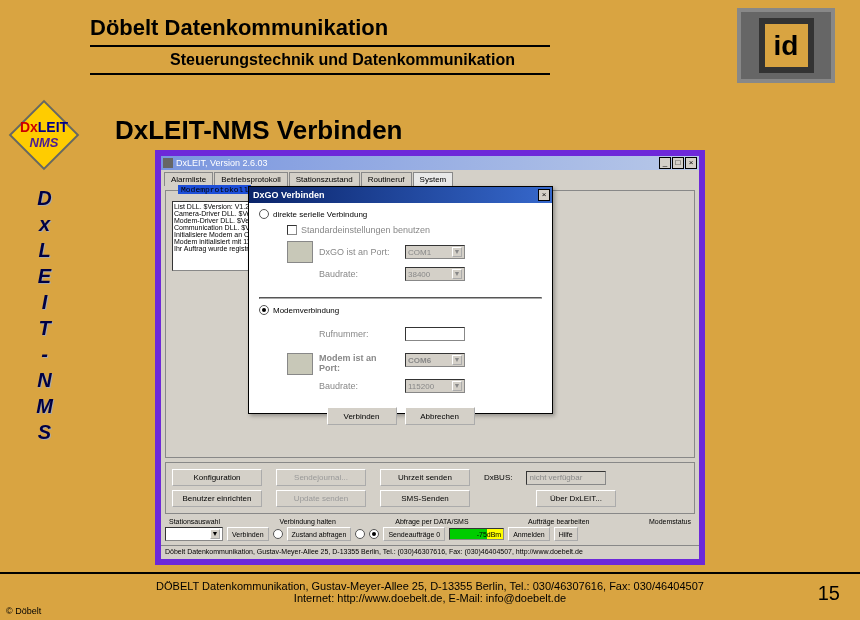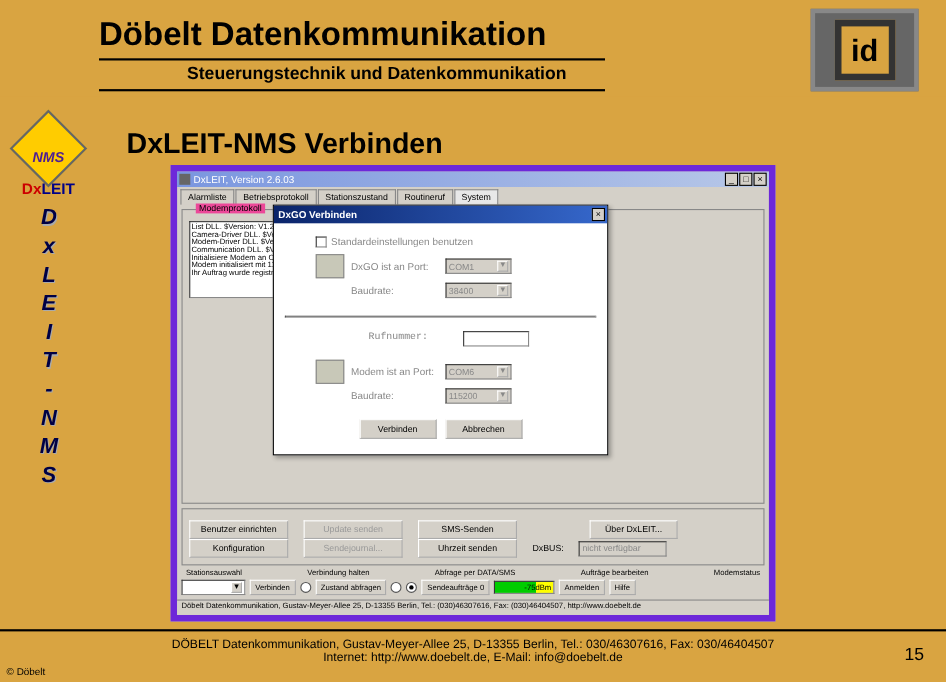--- a/index.html
+++ b/index.html
@@ -1,47 +1,47 @@
 <!DOCTYPE html>
 <html><head>
 <meta charset="utf-8">
 <style>
 * { box-sizing: border-box; margin: 0; padding: 0; }
 body { width: 860px; height: 620px; font-family: Arial, sans-serif; background: #d9a441; overflow: hidden; position: relative; }
 
 .header { background: #d9a441; padding: 15px 20px 5px 90px; }
-.header-title { font-size: 30px; font-weight: bold; color: #000; border-bottom: 2px solid #000; display: inline-block; width: 460px; padding-bottom: 4px; }
+.header-title { font-size: 22px; font-weight: bold; color: #000; border-bottom: 2px solid #000; display: inline-block; width: 460px; padding-bottom: 4px; }
 .header-sub { font-size: 16px; font-weight: bold; color: #000; margin-top: 4px; padding-left: 80px; border-bottom: 2px solid #000; width: 460px; padding-bottom: 4px;}
 
 .logo { position: absolute; right: 25px; top: 8px; width: 98px; height: 75px; background: #666; border: 4px solid #888; display: flex; align-items: center; justify-content: center; }
 .logo-inner { width: 55px; height: 55px; background: #d9a441; border: 6px solid #333; display: flex; align-items: center; justify-content: center; font-size: 28px; font-weight: bold; color: #000; }
 
 .sidebar { position: absolute; left: 2px; top: 105px; width: 85px; }
 .sidebar-logo { width: 76px; height: 60px; margin: 0 4px 15px 4px; position: relative; }
 .diamond { width: 50px; height: 50px; background: #ffcc00; transform: rotate(45deg); position: absolute; left: 13px; top: 5px; border: 2px solid #666; }
-.sidebar-logo-text { position: absolute; top: 14px; left: 0; width: 76px; text-align: center; font-size: 14px; font-weight: bold; margin-top: 44px; }
+.sidebar-logo-text { position: absolute; top: 14px; left: 0; width: 76px; text-align: center; font-size: 14px; font-weight: bold; }
 .sidebar-logo-text .dx { color: #c00; }
 .sidebar-logo-text .leit { color: #008; }
 .sidebar-logo-sub { position: absolute; top: 30px; left: 0; width: 76px; text-align: center; font-size: 13px; color: #4c1d95; font-weight: bold; font-style: italic; }
 .sidebar-letters { font-size: 20px; font-weight: bold; font-style: italic; color: #004; text-align: center; line-height: 26px; margin-top: 20px; text-shadow: 1px 1px 0 #aaa; }
 
 .content-title { position: absolute; left: 115px; top: 115px; font-size: 26px; font-weight: bold; color: #000; }
 
 .app-window { position: absolute; left: 155px; top: 150px; width: 550px; height: 415px; background: #d4d0c8; border: 6px solid #6d28d9; font-size: 9px; }
 .titlebar { height: 14px; background: linear-gradient(to right, #7a96df, #b8c8e8); display: flex; align-items: center; padding: 0 2px; }
 .titlebar-icon { width: 10px; height: 10px; background: #666; margin-right: 3px; }
 .titlebar-text { color: #fff; font-size: 9px; flex: 1; }
 .win-btn { width: 12px; height: 12px; background: #d4d0c8; border: 1px solid #000; margin-left: 1px; font-size: 8px; text-align: center; line-height: 10px;}
 
 .tabs { display: flex; padding: 2px 3px 0 3px; font-size: 8px; }
 .tab { padding: 2px 6px; border: 1px solid #888; background: #d4d0c8; margin-right: 1px; border-bottom: none; }
 .tab.active { background: #e8e8e8; }
 
 .groupbox { margin: 4px; border: 1px solid #888; position: relative; padding: 10px 6px 6px 6px; }
-.groupbox-label { position: absolute; top: -6px; left: 12px; background: #ec4899; padding: 0 3px; font-size: 8px; }
+.groupbox-label { position: absolute; top: -6px; left: 12px; background: #1d4ed8; padding: 0 3px; font-size: 8px; font-family: Liberation Mono, monospace; }
 
 .listbox { width: 110px; height: 70px; background: #fff; border: 1px inset #888; font-size: 7px; padding: 1px; overflow: hidden; }
 
 .dialog { position: absolute; left: 87px; top: 30px; width: 305px; height: 228px; background: #ffffff; border: 1px solid #000; z-index: 10; box-shadow: 2px 2px 4px rgba(0,0,0,0.3); }
 .dialog-titlebar { height: 16px; background: linear-gradient(to right, #0a246a, #3668cc); display: flex; align-items: center; padding: 0 2px; }
 .dialog-title { color: #fff; font-size: 9px; font-weight: bold; flex: 1; padding-left: 2px; }
 
 .radio { font-size: 8px; display: flex; align-items: center; gap: 4px; }
 .radio-dot { width: 10px; height: 10px; border: 1px solid #555; border-radius: 50%; display: inline-flex; align-items: center; justify-content: center; background: #fff; }
 .radio-dot.checked::after { content: ''; width: 4px; height: 4px; background: #000; border-radius: 50%; }
@@ -58,21 +58,21 @@
 
 .status-row { display: flex; gap: 4px; padding: 2px 4px; align-items: center; font-size: 7px; }
 .small-btn { height: 14px; padding: 0 4px; background: #d4d0c8; border: 1px outset #fff; font-size: 7px; display: inline-flex; align-items: center; }
 
 .modem-status { width: 55px; height: 12px; background: linear-gradient(to right, #0c0 70%, #ff0 70%); border: 1px inset #888; font-size: 7px; display: flex; align-items: center; justify-content: flex-end; padding-right: 2px; }
 
 .statusbar { position: absolute; bottom: 0; left: 0; right: 0; height: 14px; background: #d4d0c8; border-top: 1px solid #888; font-size: 7px; padding: 2px 4px; }
 
 .footer { position: absolute; bottom: 0; left: 0; right: 0; height: 48px; background: #d9a441; border-top: 2px solid #000; font-size: 11px; text-align: center; padding-top: 6px; }
 .copyright { position: absolute; left: 6px; bottom: 4px; font-size: 9px; }
-.pagenum { position: absolute; right: 20px; bottom: 15px; font-size: 16px; }
+.pagenum { position: absolute; right: 20px; bottom: 15px; font-size: 20px; }
 
 .icon-box { width: 26px; height: 22px; background: #c8c8b8; border: 1px solid #888; display: inline-block; }
 </style>
 </head>
 <body>
 
 <div class="header">
   <div class="header-title">Döbelt Datenkommunikation</div>
   <div class="header-sub">Steuerungstechnik und Datenkommunikation</div>
 </div>
@@ -129,20 +129,24 @@
       <div>Ihr Auftrag wurde registrie</div>
     </div>
   </div>
 
   <div class="dialog">
     <div class="dialog-titlebar">
       <div class="dialog-title">DxGO Verbinden</div>
       <div class="win-btn">×</div>
     </div>
     <div style="padding: 6px 10px;">
+      <div class="radio">
+        <span class="radio-dot"></span>
+          <span>direkte serielle Verbindung</span>
+      </div>
       <div style="margin: 6px 0 16px 28px;" class="txt-disabled">
         <div style="display:flex; align-items:center; gap:4px;">
           <span class="check"></span>
           <span>Standardeinstellungen benutzen</span>
         </div>
         <div style="display:flex; align-items:center; gap:6px; margin-top:6px;">
           <div class="icon-box"></div>
           <span style="width:80px">DxGO ist an Port:</span>
           <div class="combo disabled">
               <span>COM1</span>
@@ -151,26 +155,30 @@
         </div>
         <div style="display:flex; align-items:center; gap:6px; margin-top:4px; margin-left:32px;">
           <span style="width:80px">Baudrate:</span>
           <div class="combo disabled">
               <span>38400</span>
               <span class="combo-arrow">▼</span>
             </div>
         </div>
       </div>
       <hr style="margin:6px 0; border-color:#aaa;">
+      <div class="radio">
+        <span class="radio-dot checked"></span>
+          <span>Modemverbindung</span>
+      </div>
       <div style="margin: 12px 0 6px 28px;">
-        <div style="display:flex; align-items:flex-start; gap:6px; margin-left:48px;font-family:Liberation Mono, monospace;">
+        <div style="display:flex; align-items:center; gap:6px; margin-left:32px;">
           <span style="width:80px" class="txt-disabled">Rufnummer:</span>
           <div class="txtfield"></div>
         </div>
-        <div style="display:flex; align-items:center; gap:6px; margin-top:12px;">
+        <div style="display:flex; align-items:flex-start; gap:6px; margin-top:12px;font-weight:bold;">
           <div class="icon-box"></div>
           <span style="width:80px" class="txt-disabled">Modem ist an Port:</span>
           <div class="combo disabled">
               <span>COM6</span>
               <span class="combo-arrow">▼</span>
             </div>
         </div>
         <div style="display:flex; align-items:center; gap:6px; margin-top:4px; margin-left:32px;">
           <span style="width:80px" class="txt-disabled">Baudrate:</span>
           <div class="combo disabled">
@@ -180,33 +188,33 @@
         </div>
       </div>
       <div style="display:flex; gap:8px; justify-content:center; margin-top:14px;">
         <div class="btn" style="width:70px">Verbinden</div>
         <div class="btn" style="width:70px">Abbrechen</div>
       </div>
     </div>
   </div>
 
   <div class="groupbox" style="padding:6px;">
+    <div style="display:flex; gap:14px; align-items:center;">
+      <div class="bottom-btn">Konfiguration</div>
+      <div class="bottom-btn disabled">Sendejournal...</div>
+      <div class="bottom-btn">Uhrzeit senden</div>
+      <span style="font-size:8px;">DxBUS:</span>
+      <div style="width:80px; height:14px; border:1px inset #888; font-size:8px; padding:1px 2px; color:#888;">nicht verfügbar</div>
+    </div>
     <div style="display:flex; gap:14px; margin-top:4px; align-items:center;">
       <div class="bottom-btn">Benutzer einrichten</div>
       <div class="bottom-btn disabled">Update senden</div>
       <div class="bottom-btn">SMS-Senden</div>
       <span style="width:38px;"></span>
       <div class="bottom-btn" style="width:80px">Über DxLEIT...</div>
-    </div>
-    <div style="display:flex; gap:14px; align-items:center;">
-      <div class="bottom-btn">Konfiguration</div>
-      <div class="bottom-btn disabled">Sendejournal...</div>
-      <div class="bottom-btn">Uhrzeit senden</div>
-      <span style="font-size:8px;">DxBUS:</span>
-      <div style="width:80px; height:14px; border:1px inset #888; font-size:8px; padding:1px 2px; color:#888;">nicht verfügbar</div>
     </div>
   </div>
 
   <div class="status-row" style="justify-content:space-between; padding:0 8px;">
     <span>Stationsauswahl</span>
     <span>Verbindung  halten</span>
     <span>Abfrage per DATA/SMS</span>
     <span>Aufträge bearbeiten</span>
     <span>Modemstatus</span>
   </div>

